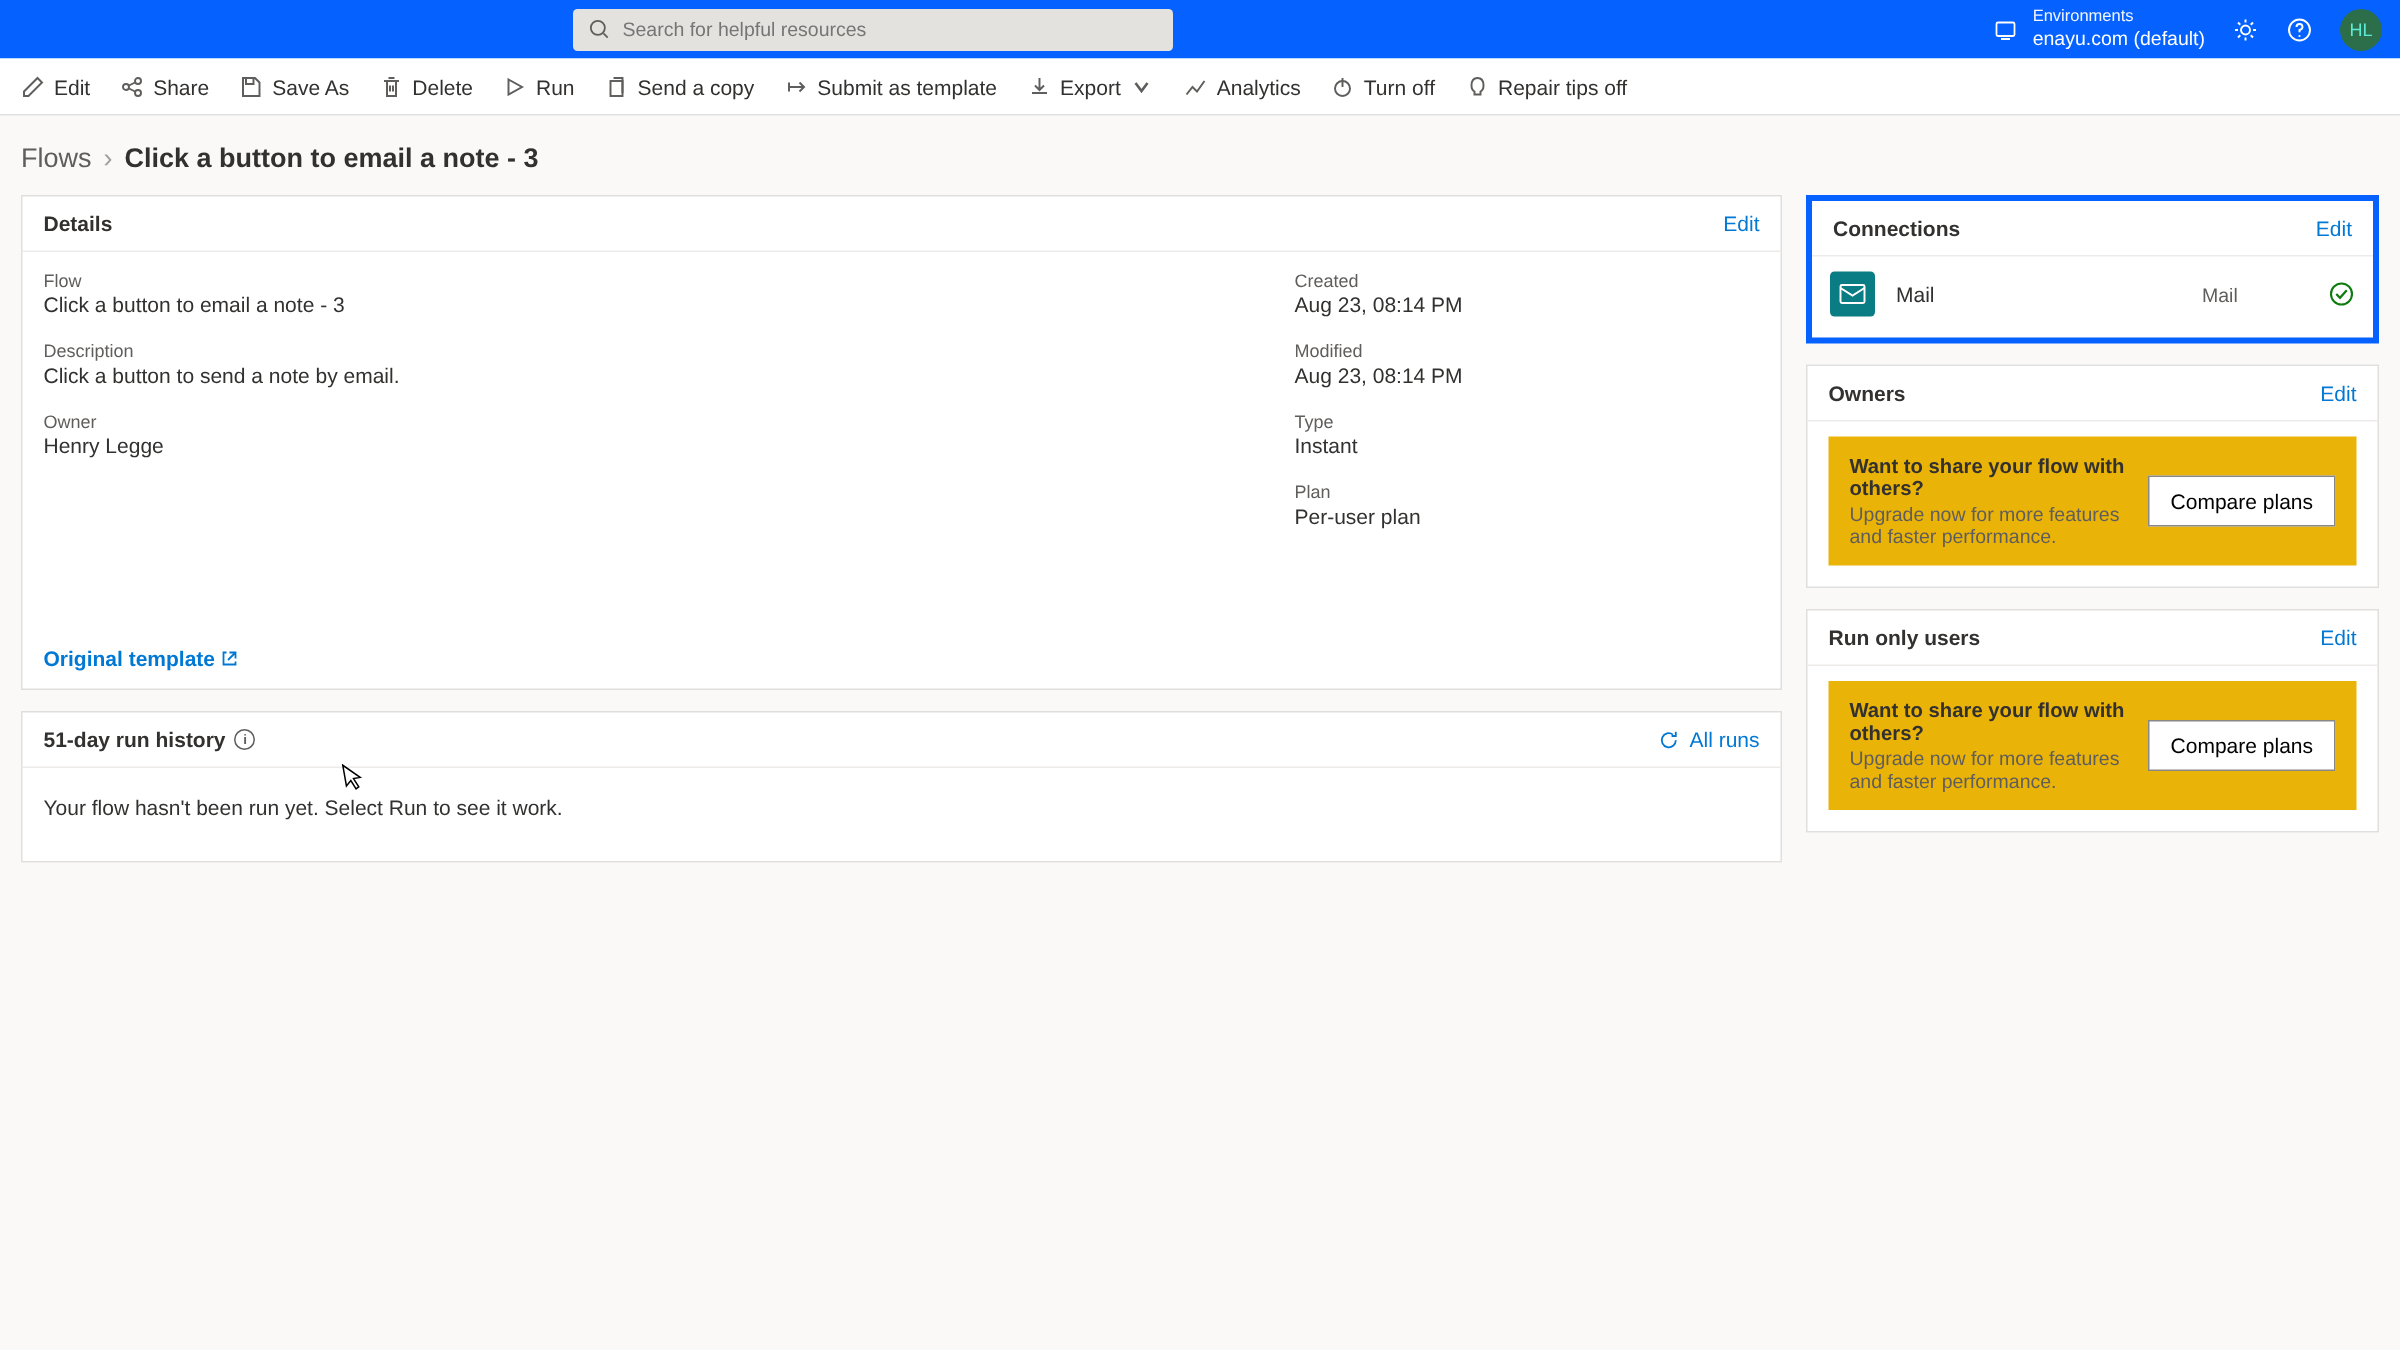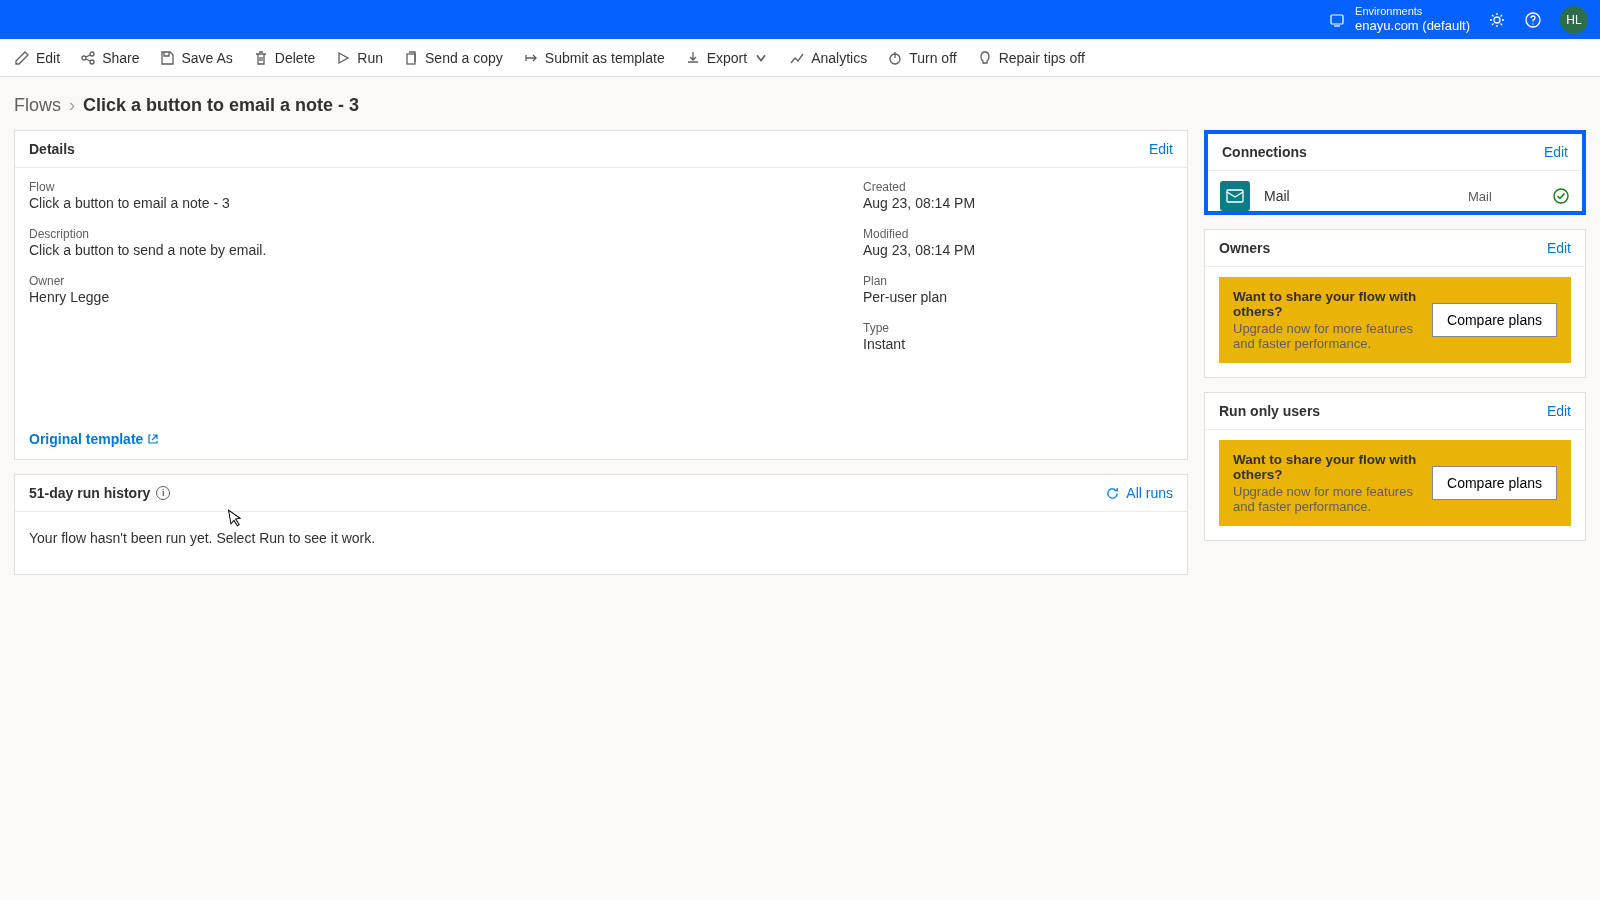--- a/index.html
+++ b/index.html
@@ -8,21 +8,21 @@
 
 .topbar { height: 39px; background: #0561ff; display: flex; align-items: center; padding: 0 12px; }
 .topbar-spacer-left { width: 370px; }
 .search-box { width: 400px; height: 28px; background: #e3e2df; border-radius: 3px; display: flex; align-items: center; padding: 0 10px; gap: 8px; }
 .search-box input { background: transparent; border: none; outline: none; flex: 1; font-size: 13px; color: #555; }
 .topbar-right { margin-left: auto; display: flex; align-items: center; gap: 18px; color: white; }
 .env-block { display: flex; align-items: center; gap: 9px; }
 .env-text { line-height: 1.2; font-size: 12px; }
 .env-text .label { font-size: 11px; opacity: 0.95; }
 .env-text .value { font-size: 13px; }
-.avatar { width: 28px; height: 28px; border-radius: 50%; background: #2c6e49; color: #ffffff; display: flex; align-items: center; justify-content: center; font-size: 12px; font-weight: 500; }
+.avatar { width: 28px; height: 28px; border-radius: 50%; background: #2c6e49; color: #5eead4; display: flex; align-items: center; justify-content: center; font-size: 12px; font-weight: 500; }
 
 
 .commandbar { height: 38px; background: white; border-bottom: 1px solid #e1dfdd; display: flex; align-items: center; padding: 0 14px; gap: 20px; }
 .cmd-item { display: flex; align-items: center; gap: 6px; color: #323130; font-size: 14px; cursor: pointer; }
 .cmd-item svg { width: 16px; height: 16px; }
 
 
 .breadcrumb { padding: 18px 14px 14px; display: flex; align-items: center; gap: 8px; font-size: 18px; }
 .breadcrumb .crumb-link { color: #605e5c; font-weight: 400; }
 .breadcrumb .crumb-current { font-weight: 600; color: #323130; }
@@ -49,21 +49,21 @@
 
 
 .runhist-header { display: flex; align-items: center; justify-content: space-between; padding: 10px 14px; border-bottom: 1px solid #edebe9; }
 .runhist-title { font-weight: 600; display: flex; align-items: center; gap: 6px; }
 .info-circle { width: 14px; height: 14px; border: 1px solid #605e5c; border-radius: 50%; display: inline-flex; align-items: center; justify-content: center; font-size: 9px; color: #605e5c; }
 .allruns { color: #0078d4; display: flex; align-items: center; gap: 6px; cursor: pointer; }
 .runhist-body { padding: 18px 14px 28px; font-size: 14px; color: #323130; }
 
 
 .card.highlighted { border: 4px solid #0561ff; }
-.conn-row { display: flex; align-items: center; padding: 10px 12px 0; gap: 14px; }
+.conn-row { display: flex; align-items: center; padding: 10px 12px 14px; gap: 14px; }
 .conn-icon { width: 30px; height: 30px; background: #0a7c84; border-radius: 3px; display: flex; align-items: center; justify-content: center; }
 .conn-name { flex: 0 0 190px; font-size: 14px; }
 .conn-type { flex: 1; font-size: 13px; color: #605e5c; }
 .conn-status svg { width: 18px; height: 18px; }
 
 
 .promo { margin: 10px 14px 14px; background: #eab308; padding: 12px 14px; display: flex; align-items: center; gap: 14px; }
 .promo-text .q { font-weight: 600; font-size: 13.5px; margin-bottom: 2px; }
 .promo-text .d { font-size: 13px; color: #605e5c; }
 .promo-btn { border: 1px solid #8a8886; background: white; padding: 8px 14px; font-size: 14px; cursor: pointer; white-space: nowrap; }
@@ -72,20 +72,27 @@
 .icon-stroke { stroke: #605e5c; stroke-width: 1.3; fill: none; }
 
 
 .cursor { position: absolute; left: 229px; top: 508px; pointer-events: none; font-size: 16px; transform: rotate(-10deg); }
 </style>
 </head>
 <body>
 
 <div class="topbar">
   <div class="topbar-spacer-left"></div>
+  <div class="search-box">
+    <svg width="15" height="15" viewBox="0 0 16 16">
+        <circle cx="7" cy="7" r="5" class="icon-stroke"></circle>
+        <line x1="11" y1="11" x2="14" y2="14" class="icon-stroke"></line>
+      </svg>
+    <input type="text" placeholder="Search for helpful resources" style="">
+  </div>
   <div class="topbar-right">
     <div class="env-block">
       <svg width="18" height="18" viewBox="0 0 18 18">
           <rect x="3" y="4" width="12" height="9" rx="1" stroke="white" stroke-width="1.2" fill="none"></rect>
           <line x1="6" y1="15" x2="12" y2="15" stroke="white" stroke-width="1.2"></line>
         </svg>
       <div class="env-text">
         <div class="label">Environments</div>
         <div class="value">enayu.com (default)</div>
       </div>
@@ -221,26 +228,26 @@
           <div class="details-col right">
             <div class="detail-item">
               <div class="lbl">Created</div>
               <div class="val">Aug 23, 08:14 PM</div>
             </div>
             <div class="detail-item">
               <div class="lbl">Modified</div>
               <div class="val">Aug 23, 08:14 PM</div>
             </div>
             <div class="detail-item">
+              <div class="lbl">Type</div>
+              <div class="val">Instant</div>
+            </div>
+            <div class="detail-item">
               <div class="lbl">Plan</div>
               <div class="val">Per-user plan</div>
-            </div>
-            <div class="detail-item">
-              <div class="lbl">Type</div>
-              <div class="val">Instant</div>
             </div>
           </div>
         </div>
       </div>
     </div>
 
     <div class="card">
       <div class="runhist-header">
         <div class="runhist-title">
           <span>51-day run history</span>

